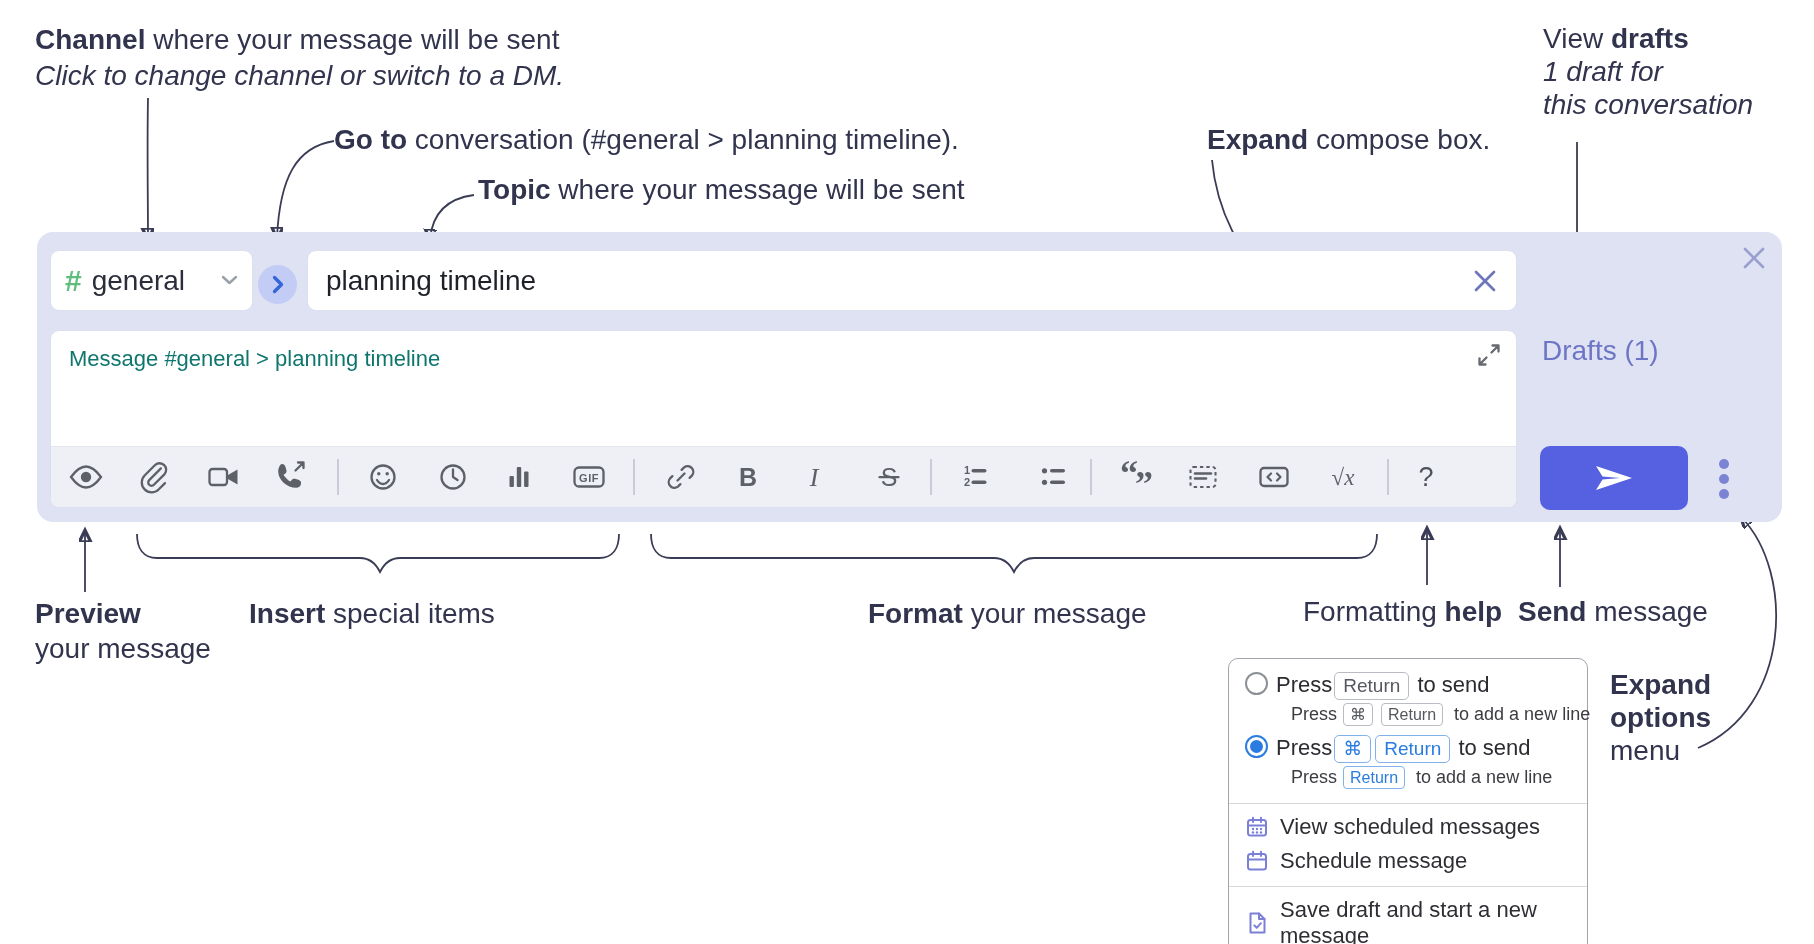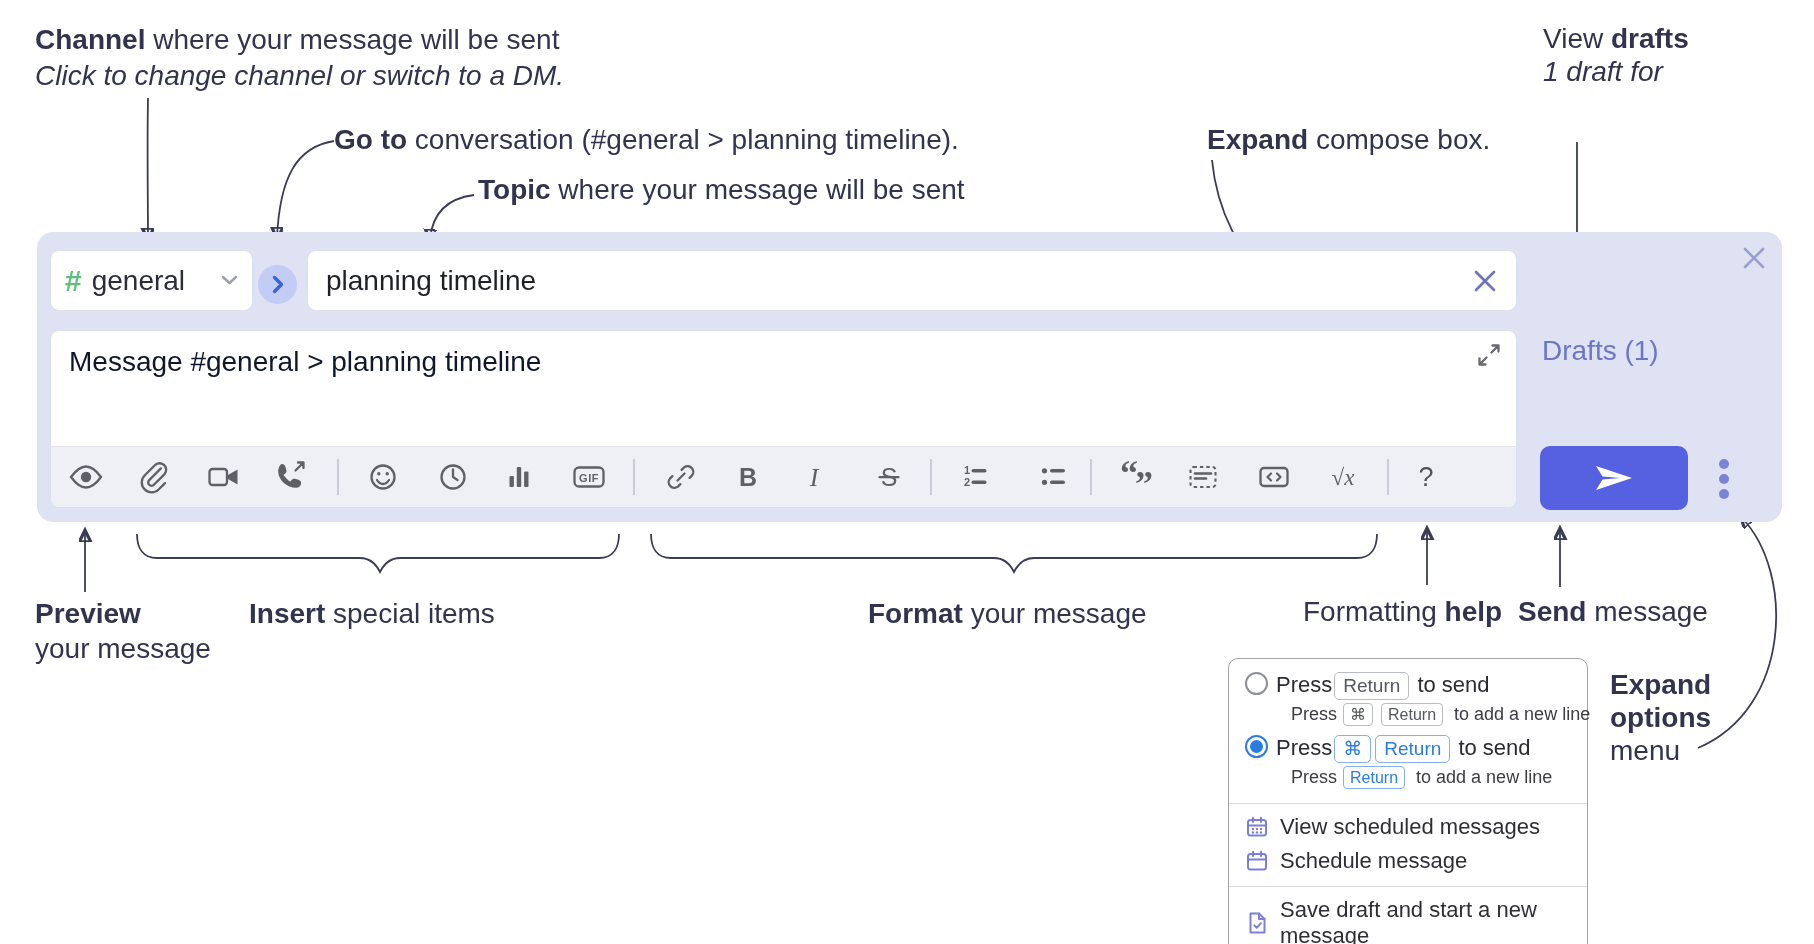--- a/index.html
+++ b/index.html
@@ -17,21 +17,21 @@
            background:#dfe2f3;border-radius:16px;}
   .whitebox{position:absolute;background:#fff;border:1px solid #dcdfee;border-radius:9px;box-sizing:border-box;}
   .chanbox{left:13px;top:18px;width:203px;height:61px;display:flex;align-items:center;gap:10px;padding:0 14px;cursor:pointer;}
   .hash{color:#5fbe7d;font-size:30px;font-weight:700;line-height:1;}
   .chname{font-size:28px;color:#2b2d3a;flex:1;}
   .jumpcircle{position:absolute;left:221px;top:33px;width:39px;height:39px;border-radius:50%;
               background:#c3ccf4;display:flex;align-items:center;justify-content:center;}
   .topicbox{left:270px;top:18px;width:1210px;height:61px;display:flex;align-items:center;padding:0 18px;}
   .topictext{font-size:28px;color:#1f2129;flex:1;}
   .msgbox{left:13px;top:98px;width:1467px;height:178px;border-radius:9px;overflow:hidden;}
-  .placeholder{position:absolute;left:18px;top:15px;font-size:28px;color:#0f172a;}
+  .placeholder{position:absolute;left:18px;top:15px;font-size:22px;color:#0f766e;}
   .expand{position:absolute;right:14px;top:11px;}
   .tbar{position:absolute;left:0;right:0;bottom:0;height:60px;background:#eef0f5;border-top:1px solid #e3e5ee;}
   .ti{position:absolute;top:50%;transform:translate(-50%,-50%);cursor:pointer;}
   .tsep{position:absolute;top:50%;transform:translate(-50%,-50%);width:2px;height:36px;background:#c9ccd6;}
   .drafts{position:absolute;left:1505px;top:103px;font-size:28px;color:#6d76c4;cursor:pointer;}
   .sendbtn{position:absolute;left:1503px;top:214px;width:148px;height:64px;border-radius:10px;
            background:#5661e2;display:flex;align-items:center;justify-content:center;cursor:pointer;}
   .dots{position:absolute;left:1681px;top:226px;cursor:pointer;}
   .xclose{position:absolute;left:1705px;top:14px;cursor:pointer;}
   
@@ -86,20 +86,21 @@
     <b>Topic</b><span> where your message will be sent</span>
   </div>
 
   <div class="ann" style="left:1207px;top:122px;">
     <b>Expand</b><span> compose box.</span>
   </div>
 
   <div class="ann" style="left:1543px;top:22px;line-height:33px;">
     <div><span>View </span><b>drafts</b></div>
     <div class="it">1 draft for</div>
+    <div class="it">this conversation</div>
   </div>
 
   <div class="compose">
 
     <div class="whitebox chanbox">
       <span class="hash">#</span>
       <span class="chname">general</span>
       <svg width="17" height="11">
         <path d="M2,2 L8.5,8 L15,2" fill="none" stroke="#9aa0a8" stroke-width="2.4" stroke-linecap="round" stroke-linejoin="round"></path>
       </svg>

